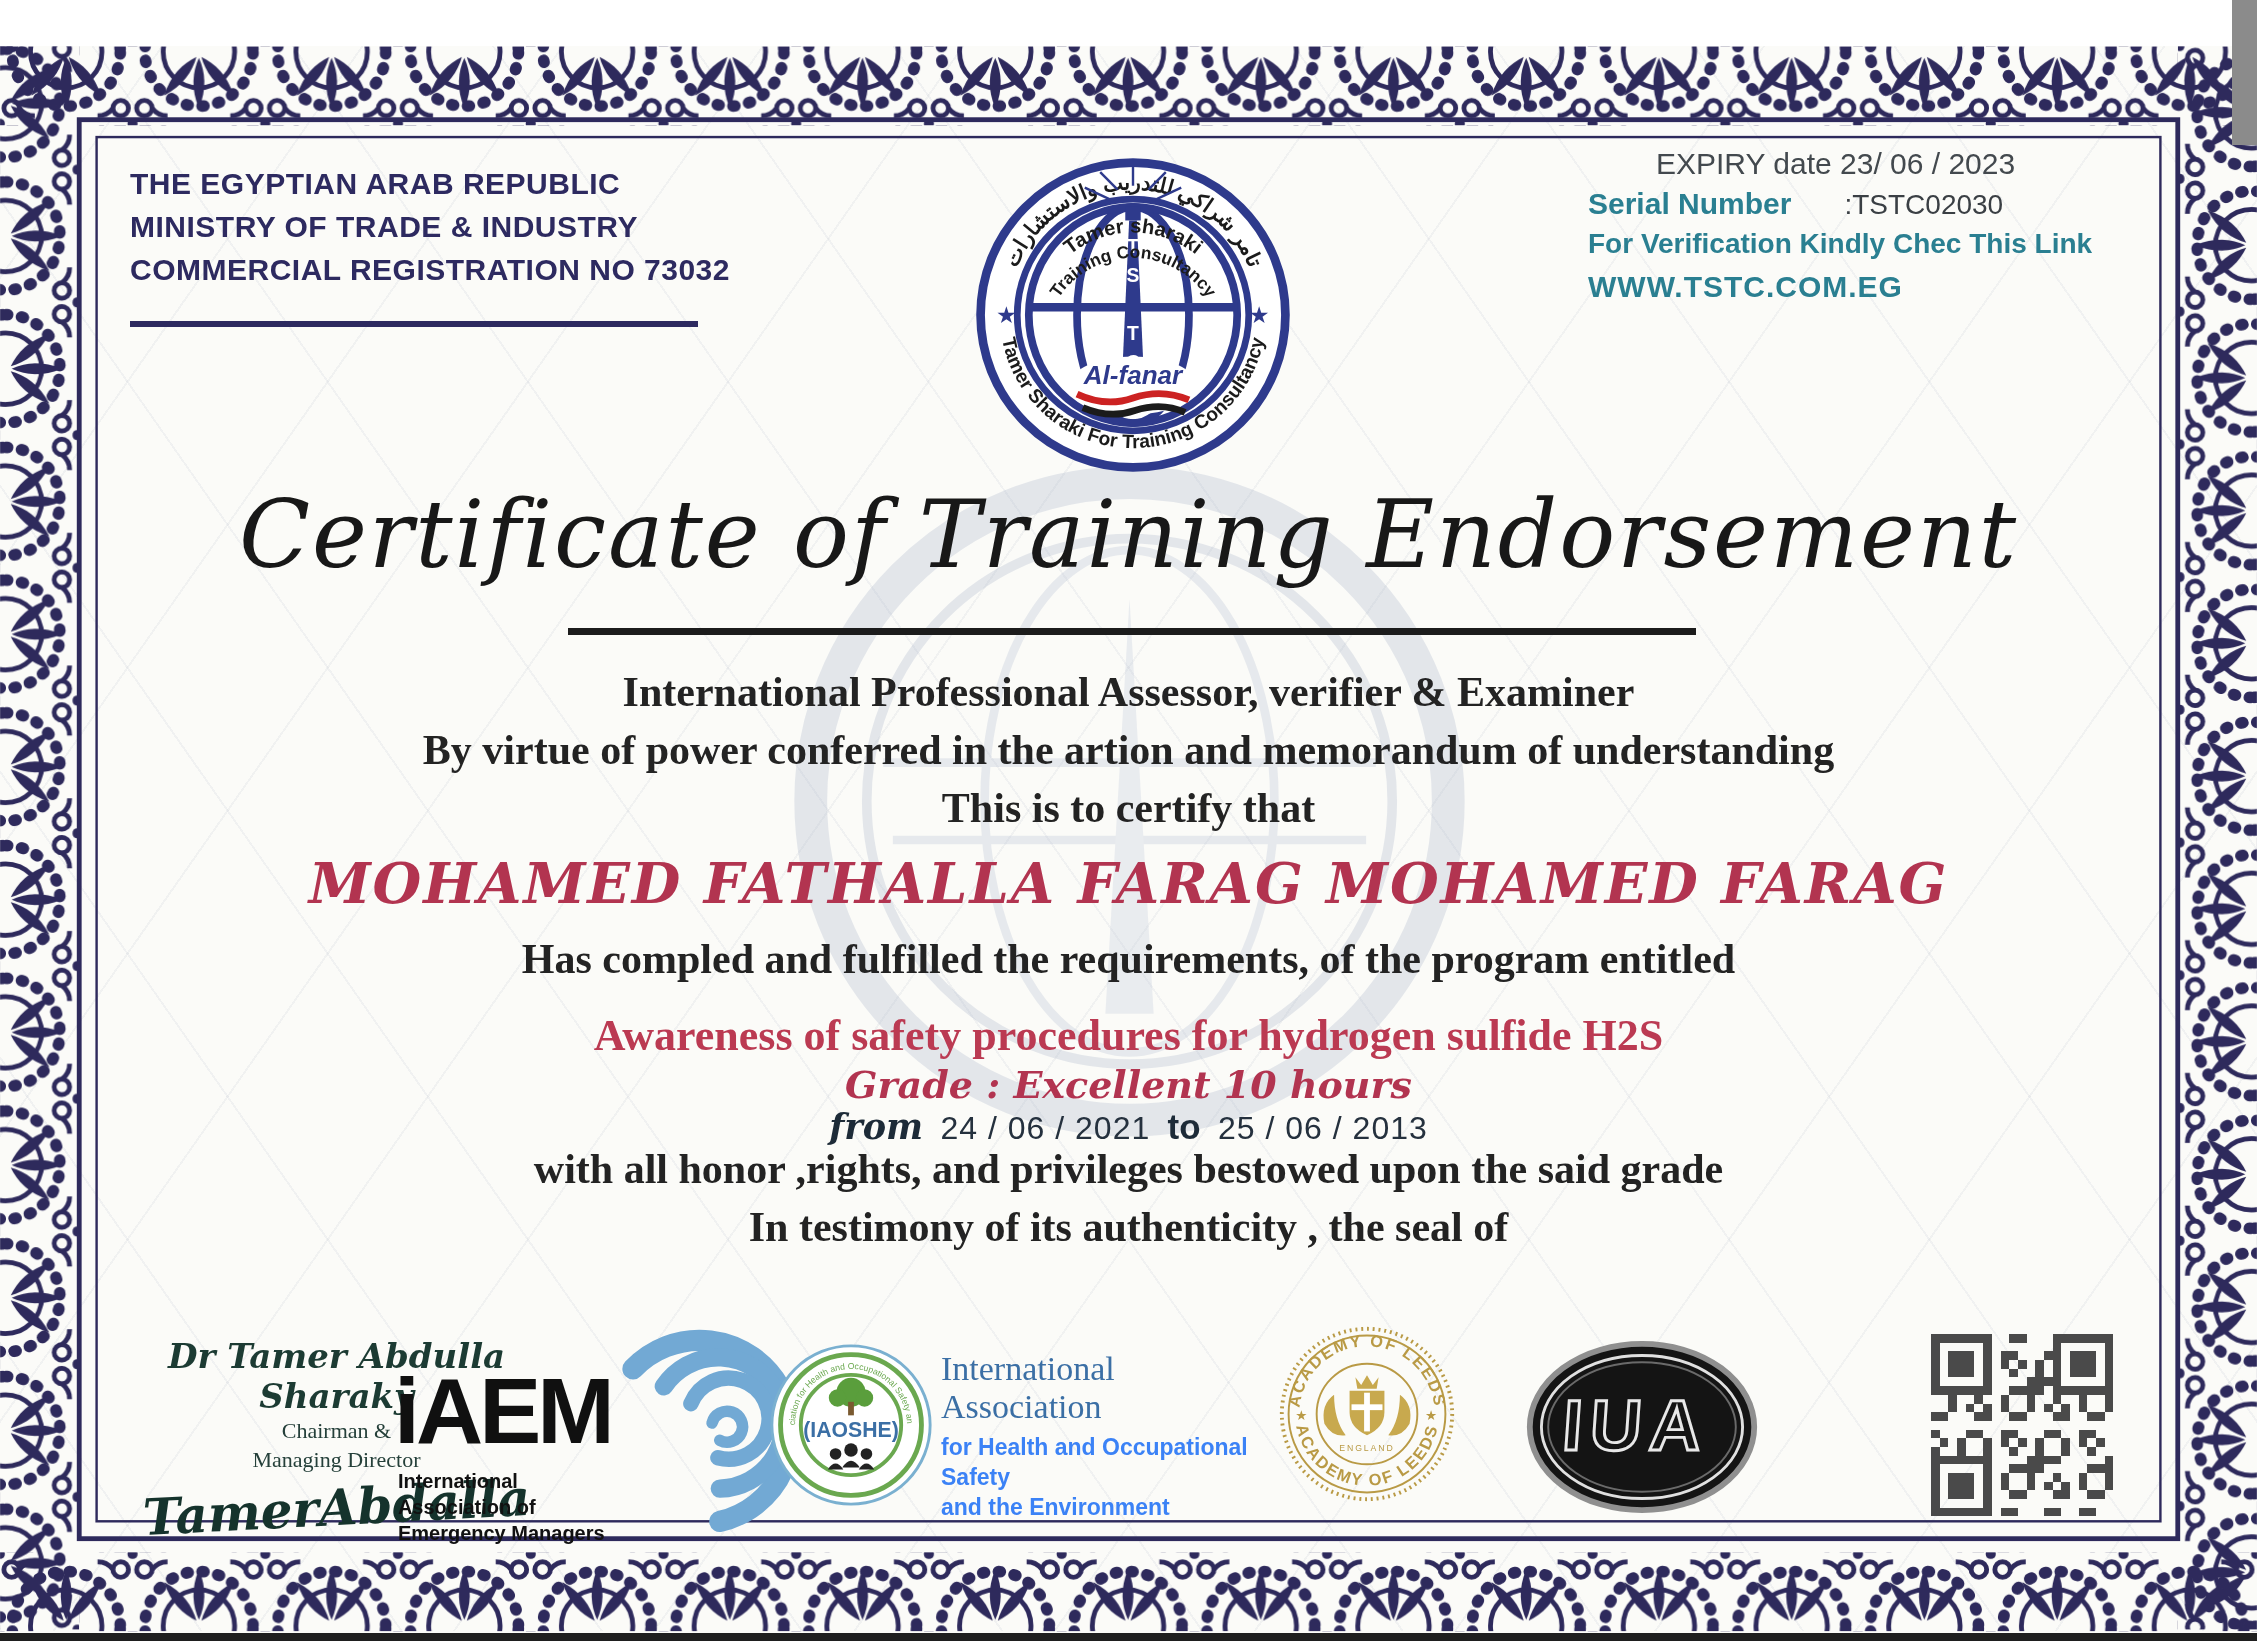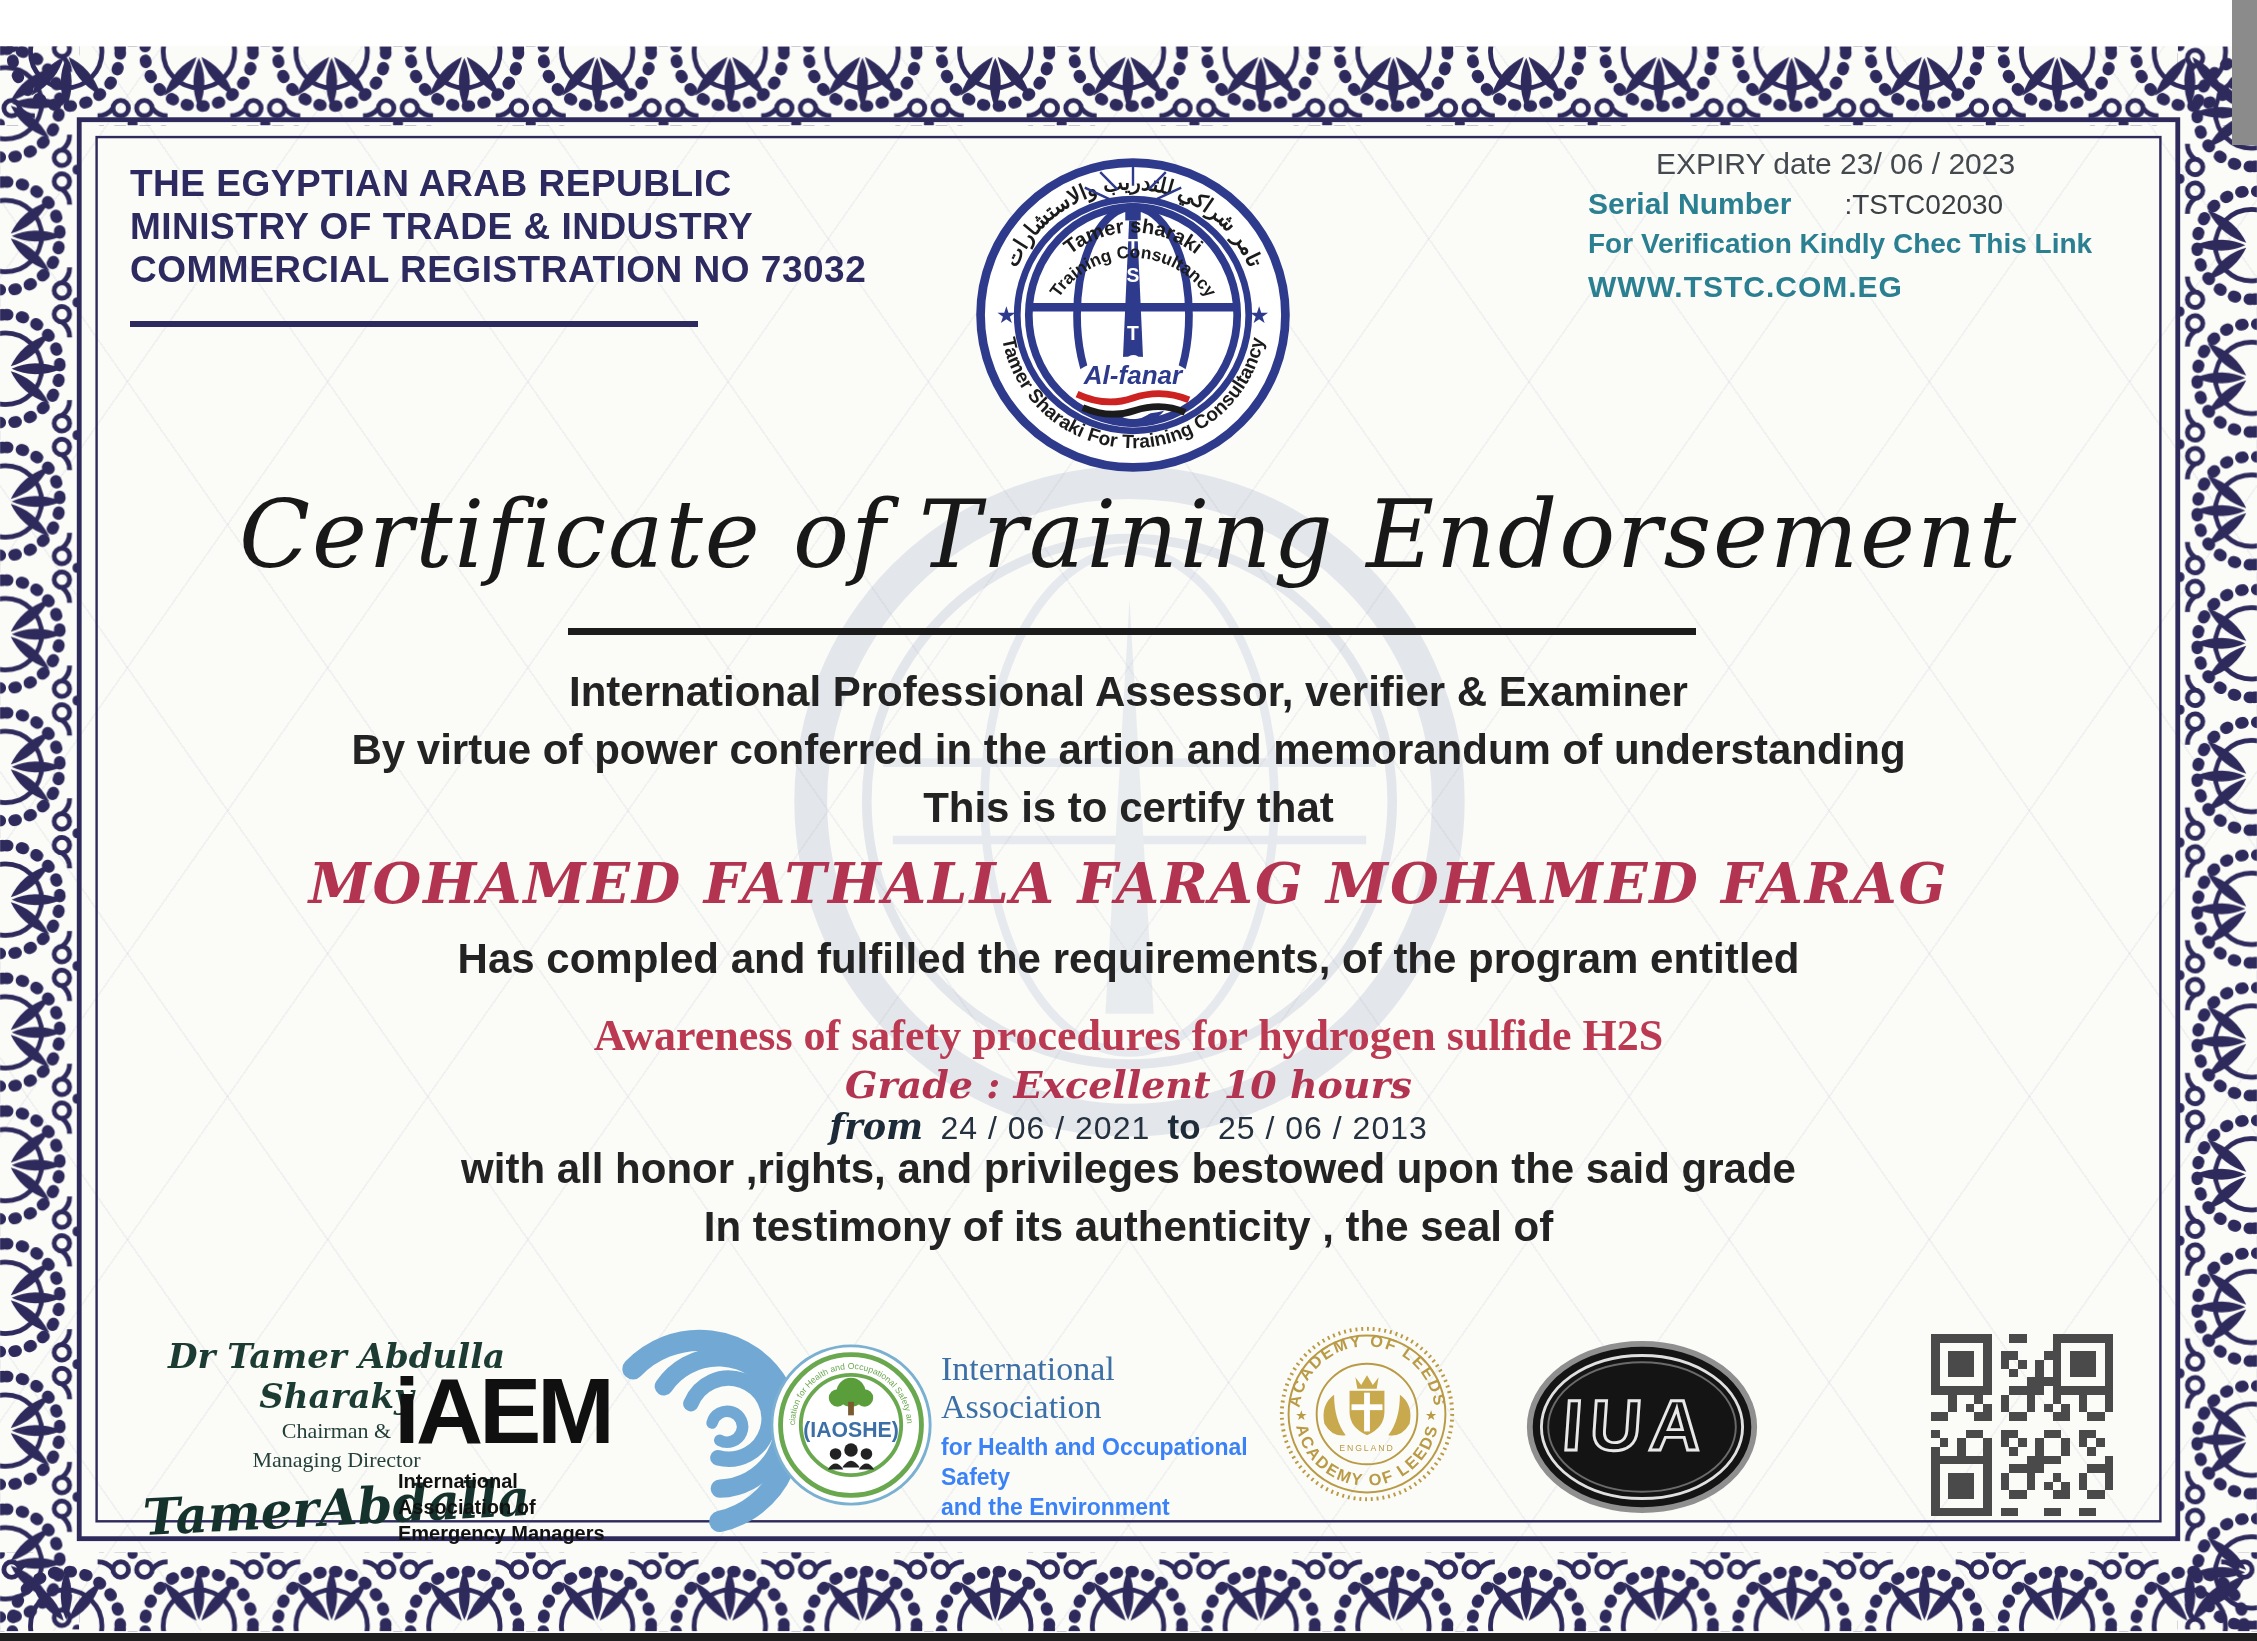--- a/index.html
+++ b/index.html
@@ -17,38 +17,38 @@
   }
   .artifact{position:absolute;z-index:6;}
   .top-white{left:0;top:0;width:2257px;height:46px;background:#ffffff;}
   .tr-gray{left:2232px;top:0;width:25px;height:145px;background:#8b8b8b;}
   .bottom-line{left:0;top:1633px;width:2257px;height:8.7px;background:#1f1f1f;}
 
   .abs{position:absolute;z-index:3;}
   .centered{left:0;width:2257px;text-align:center;}
 
   
-  .gov-block{left:130px;top:162px;color:#2d2a60;font-weight:700;font-size:37px;line-height:43px;letter-spacing:0.5px;}
+  .gov-block{left:130px;top:162px;color:#2d2a60;font-weight:700;font-size:30px;line-height:43px;letter-spacing:0.5px;}
   .gov-underline{left:130px;top:321px;width:568px;height:5.8px;background:#2d2a60;}
 
   
   .hdr-right{left:1588px;top:147px;width:599px;}
   .expiry{color:#43494e;font-size:30px;font-weight:500;margin-left:68px;font-family:"Liberation Sans",sans-serif;}
   .serial-row{display:flex;gap:53px;margin-top:5.8px;align-items:baseline;}
   .teal{color:#2a7f91;font-weight:700;}
   .serial-label{font-size:30px;}
   .serial-value{color:#3a3f44;font-size:28px;font-weight:500;}
   .verif{font-size:28px;margin-top:7.7px;}
   .url{font-size:30px;margin-top:9.7px;letter-spacing:1px;}
 
   
   .main-title{top:481px;font-family:"DejaVu Serif",serif;font-style:italic;font-size:93px;color:#181818;letter-spacing:1.9px;}
   .title-underline{left:568px;top:628px;width:1128px;height:6.8px;background:#1c1c1c;}
 
-  .body-line{font-weight:700;color:#232323;font-size:42px;}
+  .body-line{font-weight:700;color:#232323;font-size:42px;font-family:Liberation Serif, serif;}
   .l1{top:668px;} .l2{top:726px;} .l3{top:784px;}
   .holder-name{top:850px;font-family:"DejaVu Serif",serif;font-style:italic;font-weight:700;
     font-size:56px;color:#b23450;letter-spacing:1.9px;}
   .l4{top:935px;}
   .program{top:1010px;font-family:"Liberation Serif",serif;font-weight:700;font-size:44px;color:#bb3a52;}
   .grade{top:1062px;font-family:"DejaVu Serif",serif;font-style:italic;font-weight:700;font-size:38px;color:#b23450;}
   .dates-row{top:1106px;display:flex;justify-content:center;align-items:baseline;gap:17.4px;}
   .from-to{font-weight:700;font-size:35px;color:#1d2b38;font-family:"DejaVu Serif",serif;font-style:italic;}
   .date-val{font-size:32px;color:#25313e;font-weight:500;letter-spacing:1px;}
   .l5{top:1145px;} .l6{top:1203px;} .l7{top:1261px;}

